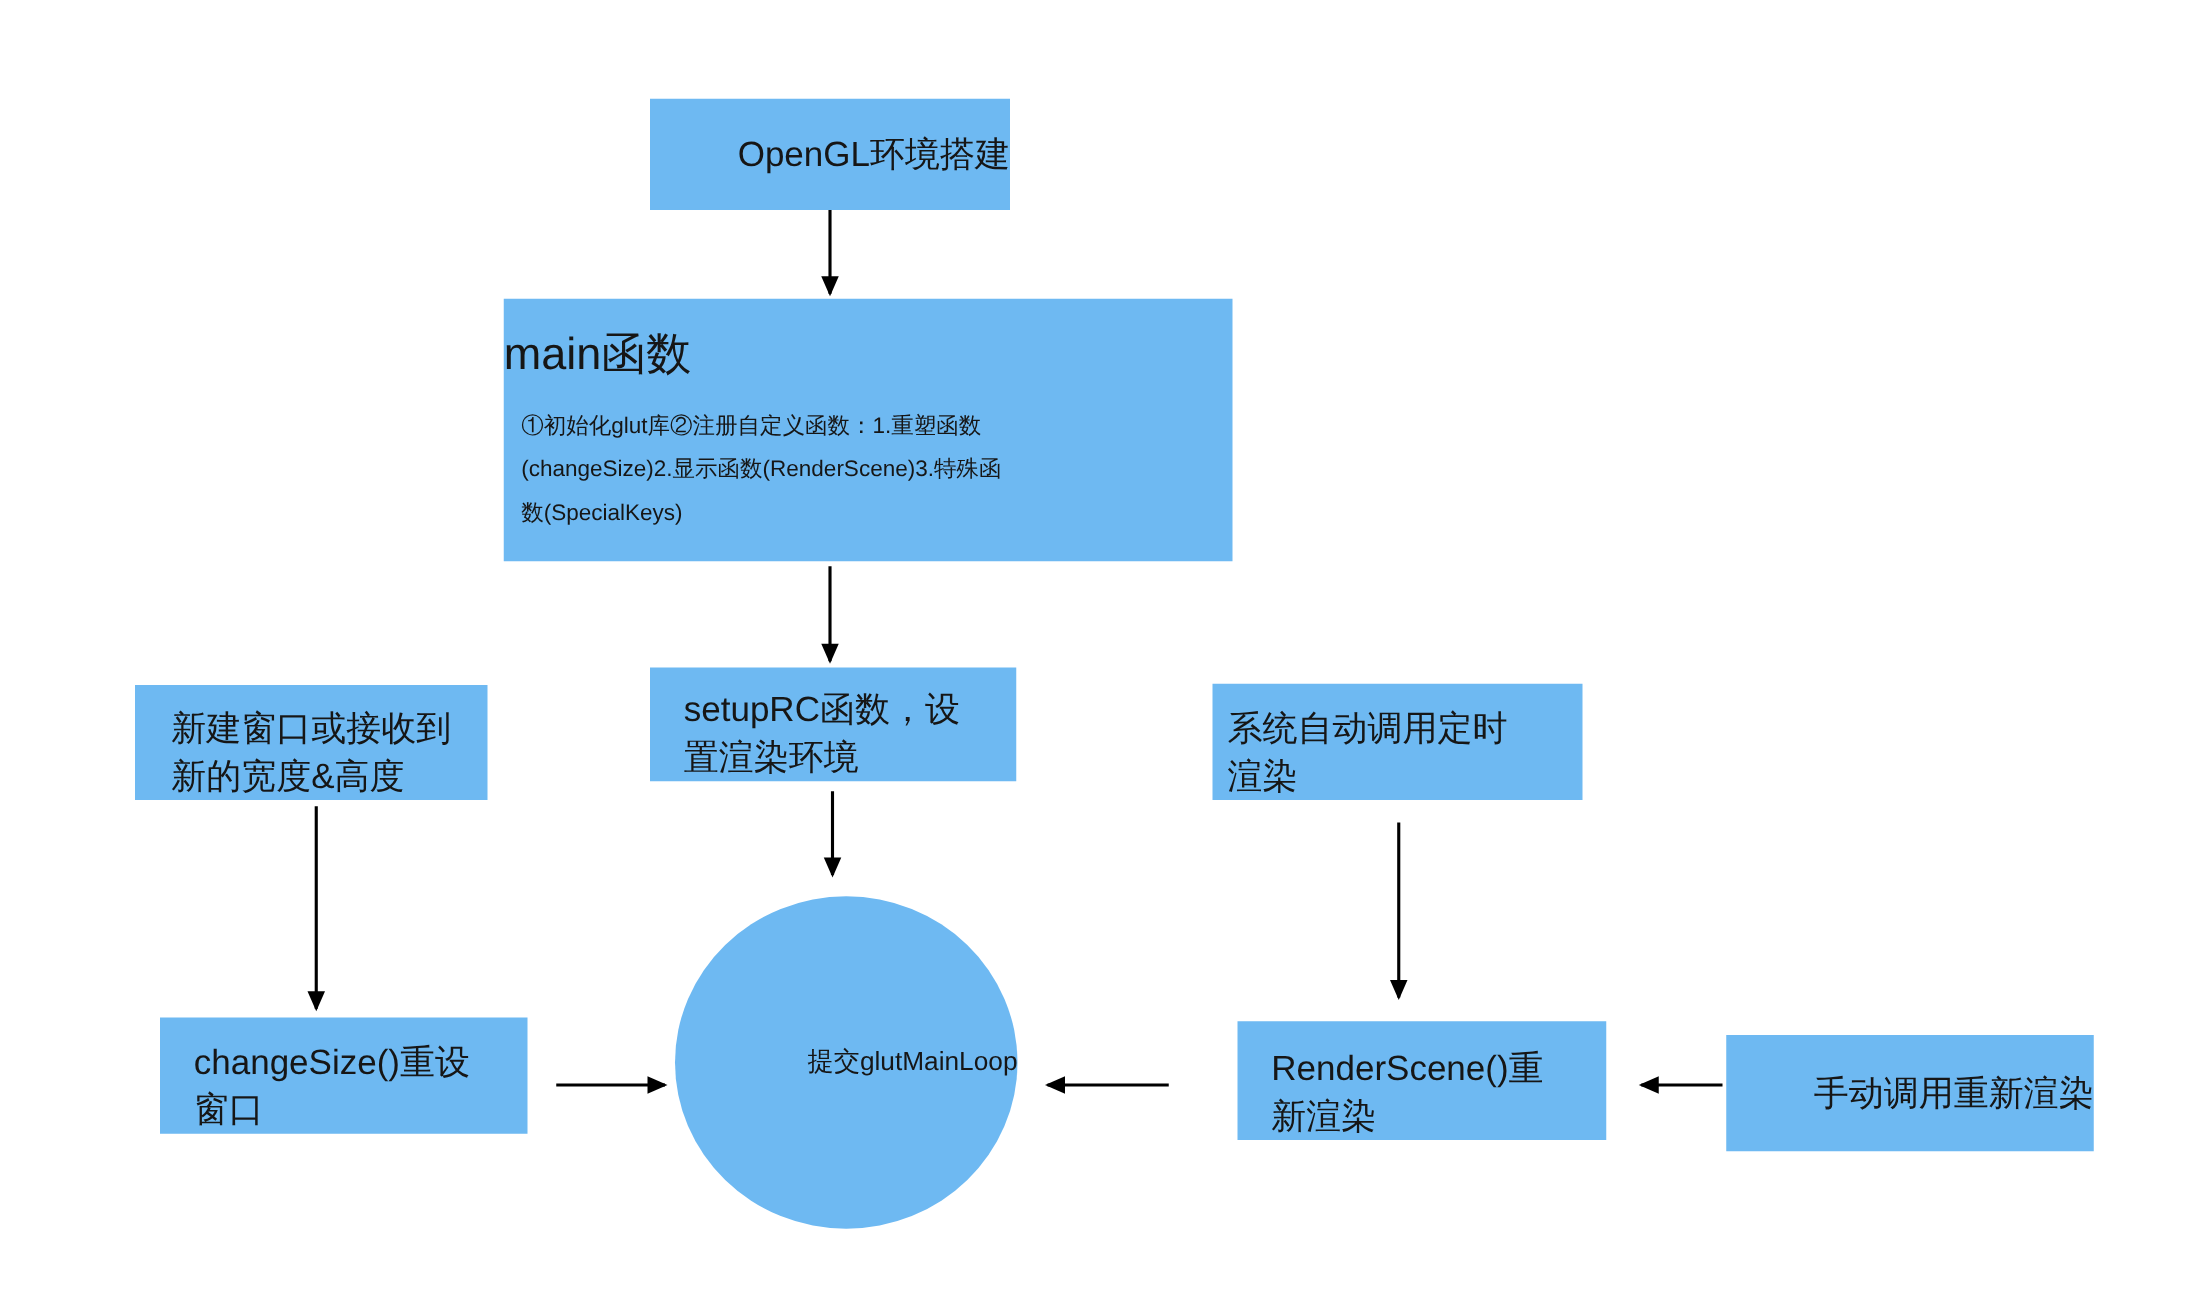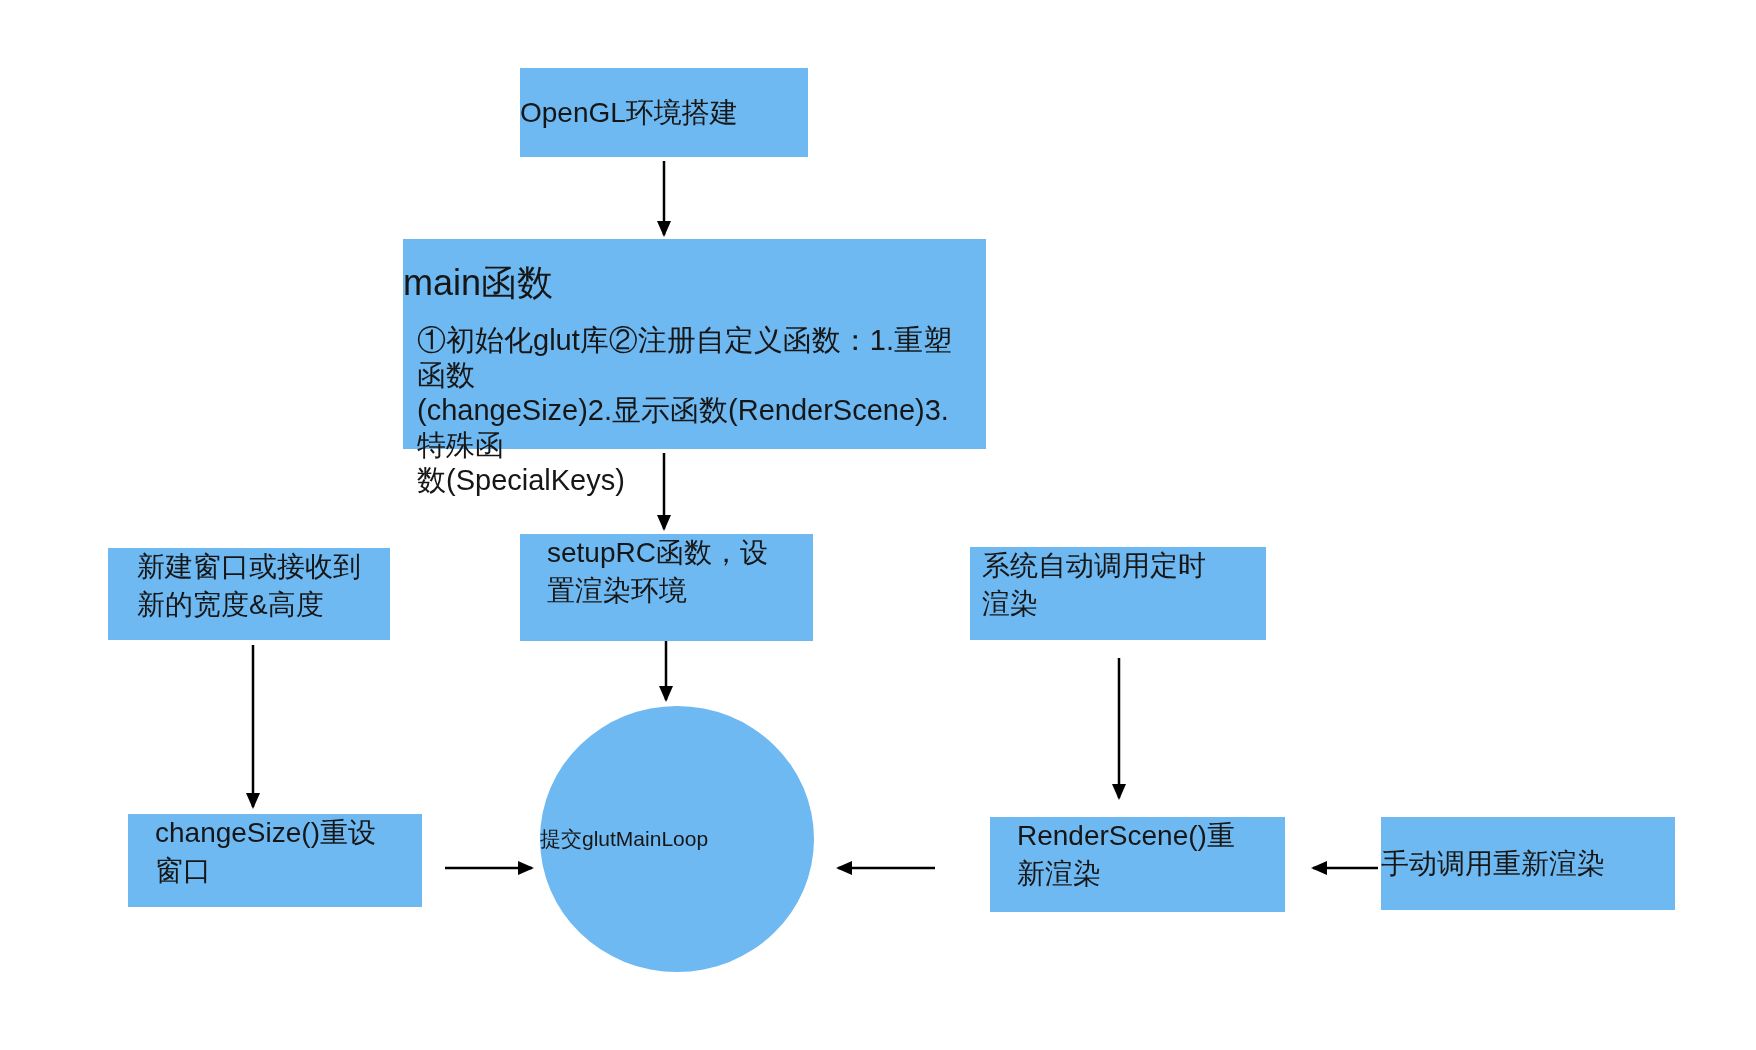--- a/index.html
+++ b/index.html
@@ -28,44 +28,44 @@
   .node {
     position: absolute;
     background: var(--node_fill, #6eb9f2);
     box-sizing: border-box;
   }
   .label {
     white-space: pre-line;
     font-size: 28px;
     line-height: 38px;
   }
-  .flex-center { display: flex; align-items: center; justify-content: flex-start; text-align: center; }
-  .flex-left   { display: flex; align-items: flex-start; justify-content: flex-start; text-align: left; }
+  .flex-center { display: flex; align-items: center; justify-content: flex-end; text-align: center; margin-top: 11px; }
+  .flex-left   { display: flex; align-items: flex-end; justify-content: flex-start; text-align: left; }
 
   
   #n-opengl      { left: 520px;  top: 68px;  width: 288px; height: 89px;  }
   #n-main        { left: 403px;  top: 239px; width: 583px; height: 210px; }
-  #n-setuprc     { left: 520px;  top: 534px; width: 293px; height: 107px;  padding-left: 27px; }
+  #n-setuprc     { left: 520px;  top: 534px; width: 293px; height: 91px;  padding-left: 27px; }
   #n-newwindow   { left: 108px;  top: 548px; width: 282px; height: 92px;  padding-left: 29px; }
   #n-timer       { left: 970px;  top: 547px; width: 296px; height: 93px;  padding-left: 12px; }
   #n-changesize  { left: 128px;  top: 814px; width: 294px; height: 93px;  padding-left: 27px; }
   #n-renderscene { left: 990px;  top: 817px; width: 295px; height: 95px;  padding-left: 27px; }
   #n-manual      { left: 1381px; top: 817px; width: 294px; height: 93px;  }
   #n-loop        { left: 540px;  top: 706px; width: 274px; height: 266px; border-radius: 50%; }
   #n-loop .label { font-size: 21px; white-space: nowrap; }
 
   .main-title {
     margin-top: 26px;
     text-align: left;
     font-size: 36px;
     line-height: 36px;
   }
   .main-body {
     margin: 22px 14px 0 14px;
-    font-size: 29px;
+    font-size: 18px;
     line-height: 35px;
     white-space: pre-line;
     text-align: left;
   }
 </style>
 </head>
 <body>
 
 <div class="canvas">
 

